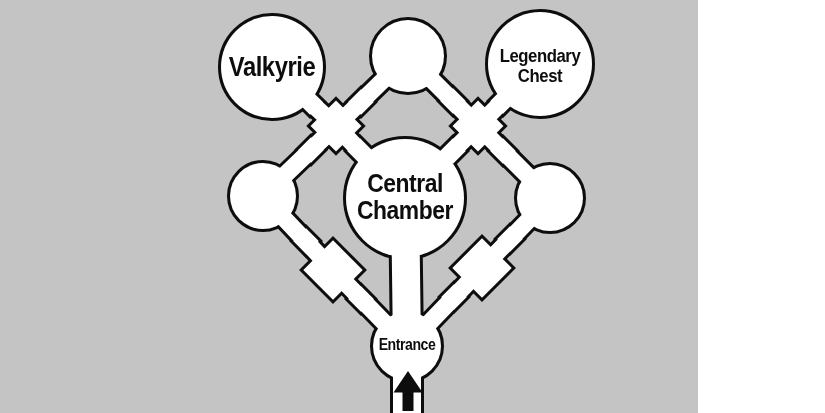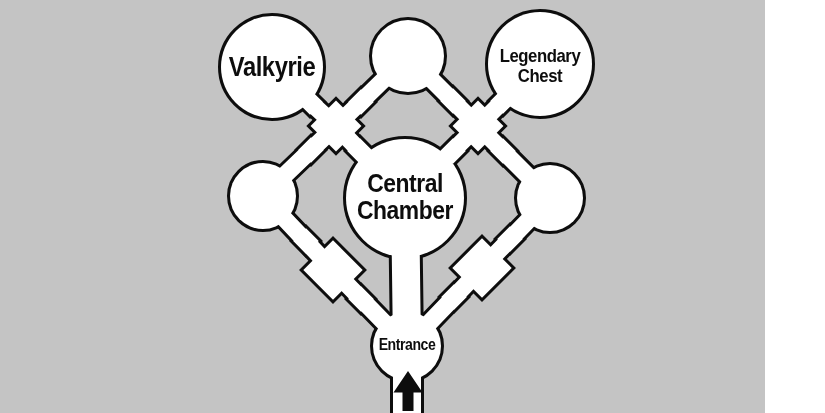--- a/index.html
+++ b/index.html
@@ -6,21 +6,21 @@
     --background:#c4c4c4;
     --outline:#0d0d0d;
     --room-fill:#ffffff;
     --label-text:#0d0d0d;
     --arrow:#0d0d0d;
   }
   html,body{margin:0;padding:0;}
   body{font-family:"Liberation Sans","DejaVu Sans",sans-serif;}
   .stage{
     position:relative;
-    width:765px;height:413px;
+    width:698px;height:413px;
     background:var(--background);
     overflow:hidden;
   }
   .stage svg{position:absolute;left:0;top:0;display:block;}
   .ink .cd{fill:none;stroke:var(--outline);stroke-width:23;}
   .ink .cv{fill:none;stroke:var(--outline);stroke-width:34;}
   .ink rect,.ink circle{fill:var(--outline);stroke:var(--outline);stroke-width:6;}
   .paper .cd{fill:none;stroke:var(--room-fill);stroke-width:17;}
   .paper .cv{fill:none;stroke:var(--room-fill);stroke-width:28;}
   .paper rect,.paper circle{fill:var(--room-fill);stroke:none;}

